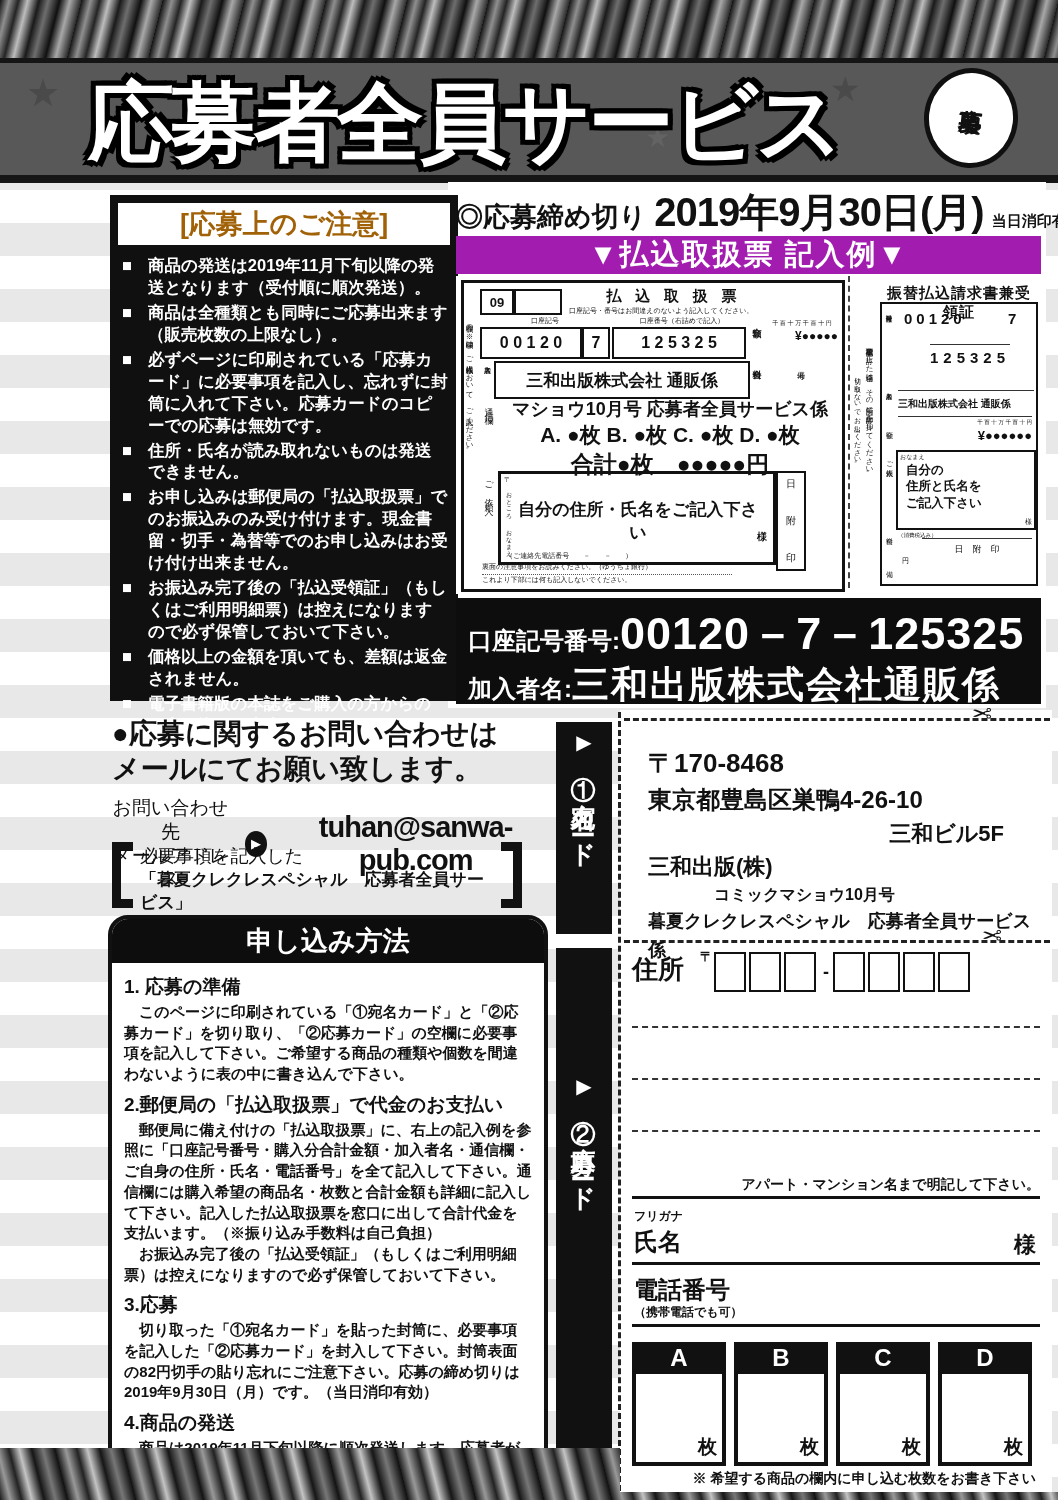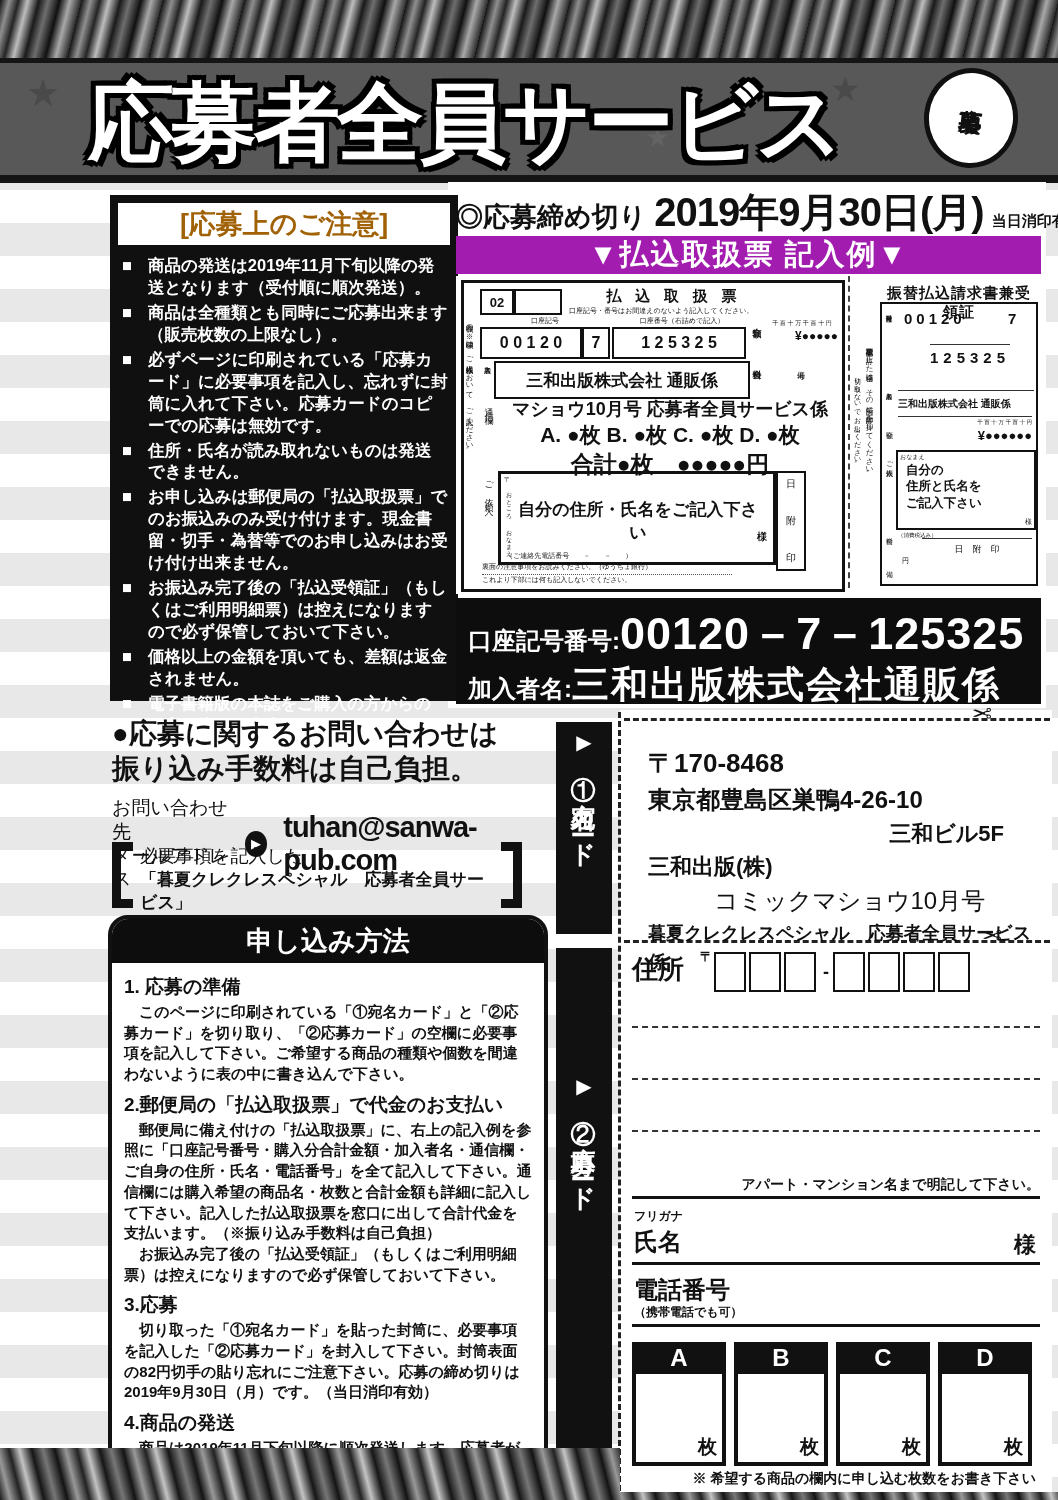--- a/index.html
+++ b/index.html
@@ -99,21 +99,21 @@
     <span class="dl-date">2019年9月30日(月)</span>
     <span class="dl-note">当日消印有効</span>
   </div>
 
   <div class="abs blackband" style="left:456px;top:236px;width:585px;height:38px;font-size:29px;letter-spacing:2px;">▼払込取扱票 記入例▼</div>
 
   <div class="abs" style="left:456px;top:276px;width:585px;height:318px;background:#fff;">
 
     <div class="abs slip" style="left:5px;top:4px;width:378px;height:306px;">
       <div class="abs vtext tiny" style="left:1px;top:36px;height:250px;font-size:7.5px;">各欄の※印欄は、ご依頼人様において ご記入ください。</div>
-      <div class="abs cell" style="left:16px;top:6px;width:30px;height:22px;font-size:13px;">02</div>
+      <div class="abs cell" style="left:16px;top:6px;width:30px;height:22px;font-size:13px;">09</div>
       <div class="abs cell" style="left:50px;top:6px;width:44px;height:22px;"></div>
       <div class="abs serif" style="left:110px;top:4px;width:200px;text-align:center;font-weight:700;font-size:15px;letter-spacing:5px;">払 込 取 扱 票</div>
       <div class="abs tiny" style="left:105px;top:24px;width:230px;">口座記号・番号はお間違えのないよう記入してください。</div>
       <div class="abs tiny" style="left:18px;top:34px;width:126px;text-align:center;">口座記号</div>
       <div class="abs tiny" style="left:150px;top:34px;width:136px;text-align:center;">口座番号（右詰めで記入）</div>
       <div class="abs cell" style="left:16px;top:44px;width:98px;height:28px;font-size:16px;">0 0 1 2 0</div>
       <div class="abs cell" style="left:118px;top:44px;width:24px;height:28px;font-size:16px;">7</div>
       <div class="abs cell" style="left:148px;top:44px;width:130px;height:28px;font-size:16px;">1 2 5 3 2 5</div>
       <div class="abs vtext" style="left:286px;top:38px;height:40px;font-size:9px;font-weight:700;">金額</div>
       <div class="abs" style="left:302px;top:36px;width:72px;font-size:6px;text-align:center;">千 百 十 万 千 百 十 円</div>
@@ -185,22 +185,22 @@
       <span style="font-size:45px;letter-spacing:1px;">00120－7－125325</span>
     </div>
     <div class="acct-line" style="margin-top:-4px;">
       <span style="font-size:24px;text-align:center;">加入者名:</span>
       <span style="font-size:37px;letter-spacing:2px;">三和出版株式会社通販係</span>
     </div>
   </div>
 
   <div class="abs" style="left:112px;top:716px;width:436px;">
     <div style="font-size:28px;font-weight:700;line-height:1.25;">●応募に関するお問い合わせは</div>
-    <div style="font-size:28px;font-weight:900;line-height:1.25;">振り込み手数料は自己負担。</div>
-    <div style="display:flex;align-items:center;gap:16px;margin-top:10px;">
+    <div style="font-size:28px;font-weight:900;line-height:1.25;">メールにてお願い致します。</div>
+    <div style="display:flex;align-items:center;gap:16px;margin-top:10px;text-align:center;">
       <div class="serif" style="font-size:19px;line-height:1.25;">
         <div>お問い合わせ先</div>
         <div>メールアドレス</div>
       </div>
       <div class="email-icon">
           <span>▶</span>
         </div>
       <div style="font-size:29px;font-weight:900;letter-spacing:-1px;">tuhan@sanwa-pub.com</div>
     </div>
   </div>
@@ -246,21 +246,21 @@
   <span class="abs scis" style="left:972px;top:700px;transform:scaleX(-1);">✂</span>
   <div class="abs dashh" style="left:624px;top:940px;width:426px;"></div>
   <span class="abs scis" style="left:982px;top:922px;transform:scaleX(-1);">✂</span>
   <span class="abs scis" style="left:604px;top:1446px;transform:rotate(90deg);">✂</span>
 
   <div class="abs" style="left:648px;top:745px;width:396px;">
     <div style="font-size:26px;font-weight:900;line-height:1.45;">〒170-8468</div>
     <div style="font-size:24px;font-weight:900;line-height:1.45;">東京都豊島区巣鴨4-26-10</div>
     <div style="font-size:22px;font-weight:900;line-height:1.5;text-align:right;padding-right:40px;">三和ビル5F</div>
     <div style="font-size:22px;font-weight:900;line-height:1.5;">三和出版(株)</div>
-    <div style="font-size:24px;font-weight:400;line-height:1.5;padding-left:66px;">コミックマショウ10月号</div>
+    <div style="font-size:16px;font-weight:700;line-height:1.5;padding-left:66px;">コミックマショウ10月号</div>
     <div style="font-size:18px;font-weight:900;line-height:1.6;">暮夏クレクレスペシャル　応募者全員サービス係</div>
   </div>
 
   <span class="abs" style="left:632px;top:952px;font-size:26px;font-weight:900;">住所</span>
   <span class="abs" style="left:700px;top:948px;font-size:13px;font-weight:700;">〒</span>
   <div class="abs" style="left:714px;top:952px;display:flex;align-items:center;">
     <div class="pbox"></div>
     <div class="pbox"></div>
     <div class="pbox"></div>
     <span style="font-size:18px;font-weight:900;margin:0 4px;">-</span>

